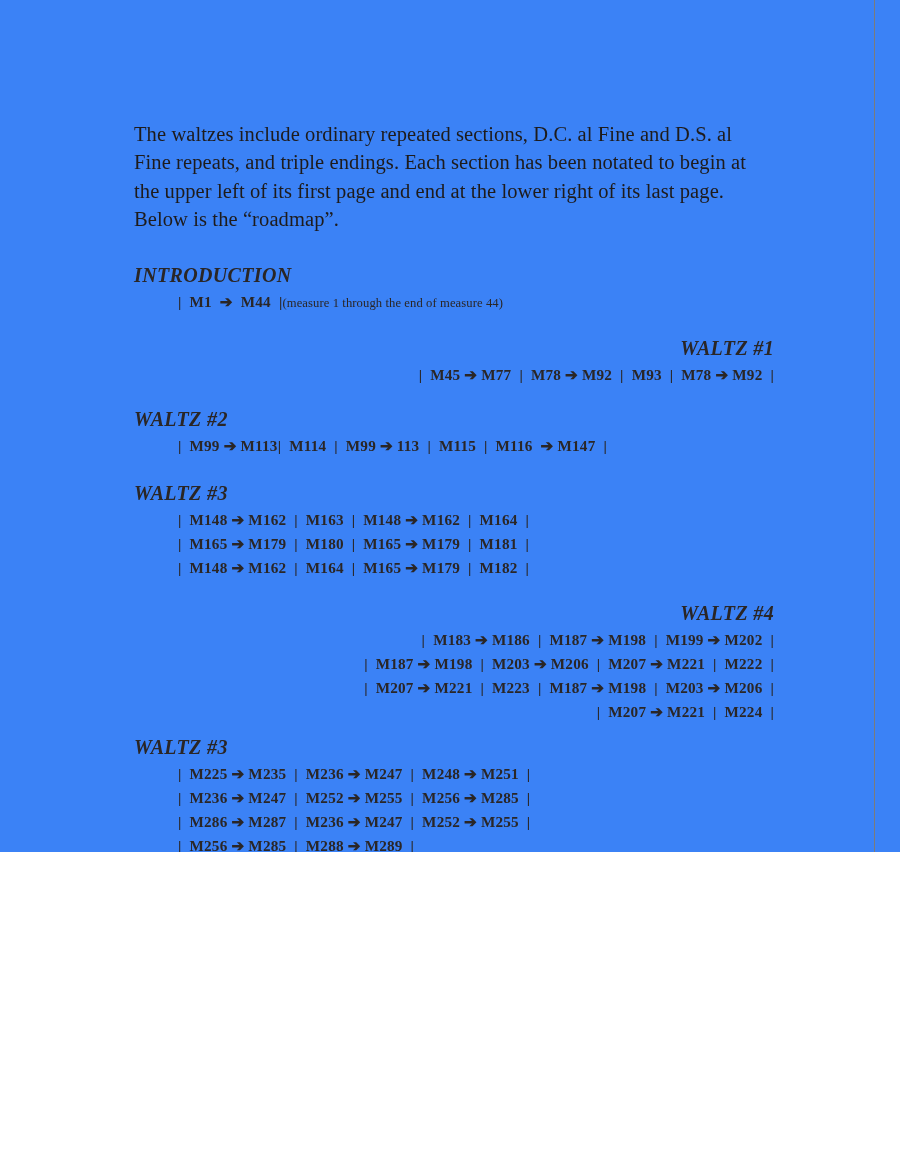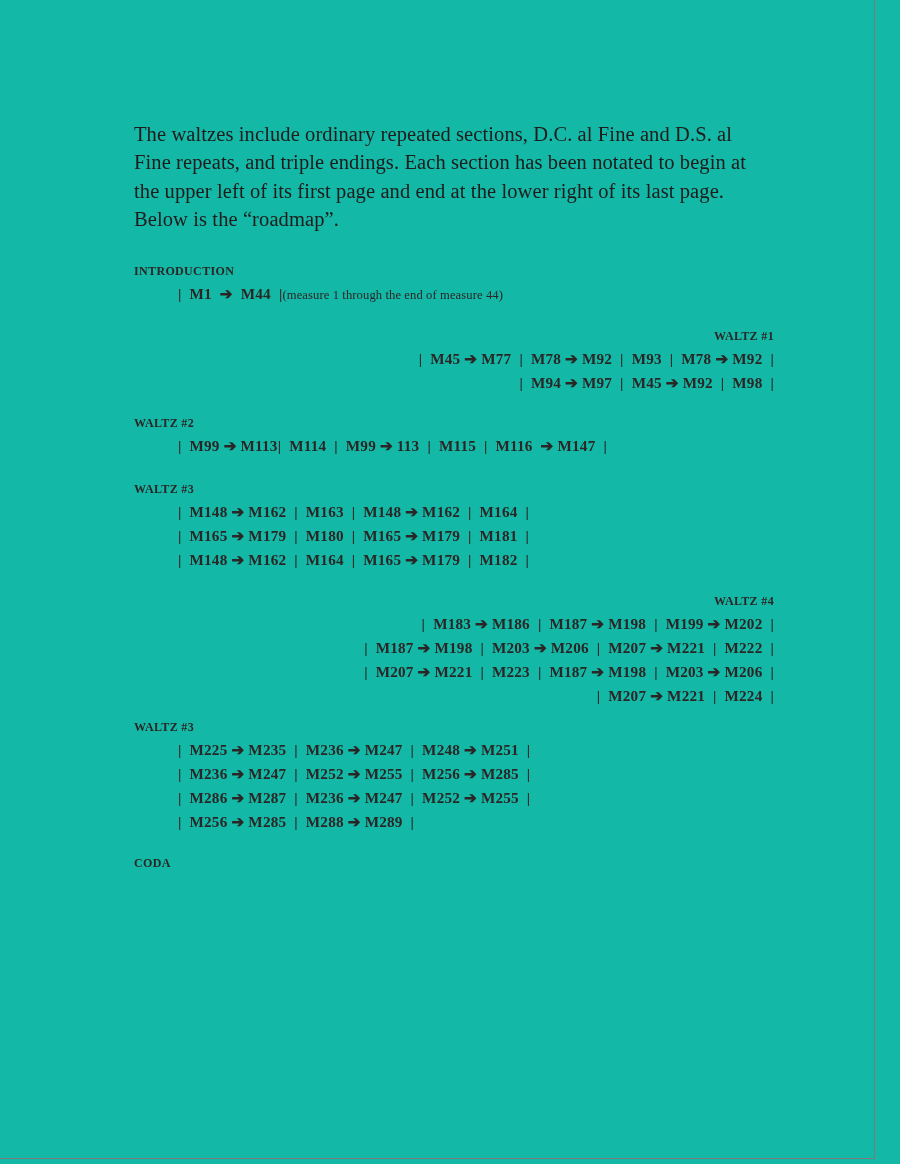--- a/index.html
+++ b/index.html
@@ -4,22 +4,22 @@
 <style>
   html, body {
     margin: 0;
     padding: 0;
     background: #ffffff;
   }
 
   .page {
     position: relative;
     width: 900px;
-    height: 1164px;
-    background: #14b8a6;
+    height: 852px;
+    background: #3b82f6;
     box-sizing: border-box;
     overflow: hidden;
     font-family: "Liberation Serif", "DejaVu Serif", serif;
     color: #231f1f;
   }
 
   
   .border-right {
     position: absolute;
     top: 0;
@@ -51,25 +51,26 @@
     letter-spacing: 0.1px;
     margin: 0 0 30px 0;
     width: 618px;
   }
 
   .section {
     margin-bottom: 20px;
   }
 
   .section-title {
-    font-size: 12px;
+    font-size: 20px;
     font-weight: bold;
     letter-spacing: 0.35px;
     color: #2a2626;
     margin-bottom: 3px;
+    font-style: italic;
   }
 
   .measure-line {
     font-size: 15.2px;
     font-weight: bold;
     letter-spacing: 0.2px;
     color: #2a2626;
     margin-left: 44px;
     line-height: 24px;
     white-space: pre;
@@ -104,21 +105,20 @@
     <p class="intro">The waltzes include ordinary repeated sections, D.C. al Fine and D.S. al Fine repeats, and triple endings.  Each section has been notated to begin at the upper left of its first  page and end at the lower right of its last page.  Below is the “roadmap”.</p>
 
     <div class="section s-intro">
       <div class="section-title">INTRODUCTION</div>
       <div class="measure-line"><span>|  M1  ➔  M44  |</span><span class="note">(measure 1 through the end of measure 44)</span></div>
     </div>
 
     <div class="section s-w1">
       <div class="section-title">WALTZ #1</div>
       <div class="measure-line">|  M45 ➔ M77  |  M78 ➔ M92  |  M93  |  M78 ➔ M92  |</div>
-      <div class="measure-line">|  M94 ➔ M97  |  M45 ➔ M92  |  M98  |</div>
     </div>
 
     <div class="section s-w2">
       <div class="section-title">WALTZ #2</div>
       <div class="measure-line">|  M99 ➔ M113|  M114  |  M99 ➔ 113  |  M115  |  M116  ➔ M147  |</div>
     </div>
 
     <div class="section s-w3">
       <div class="section-title">WALTZ #3</div>
       <div class="measure-line">|  M148 ➔ M162  |  M163  |  M148 ➔ M162  |  M164  |</div>

